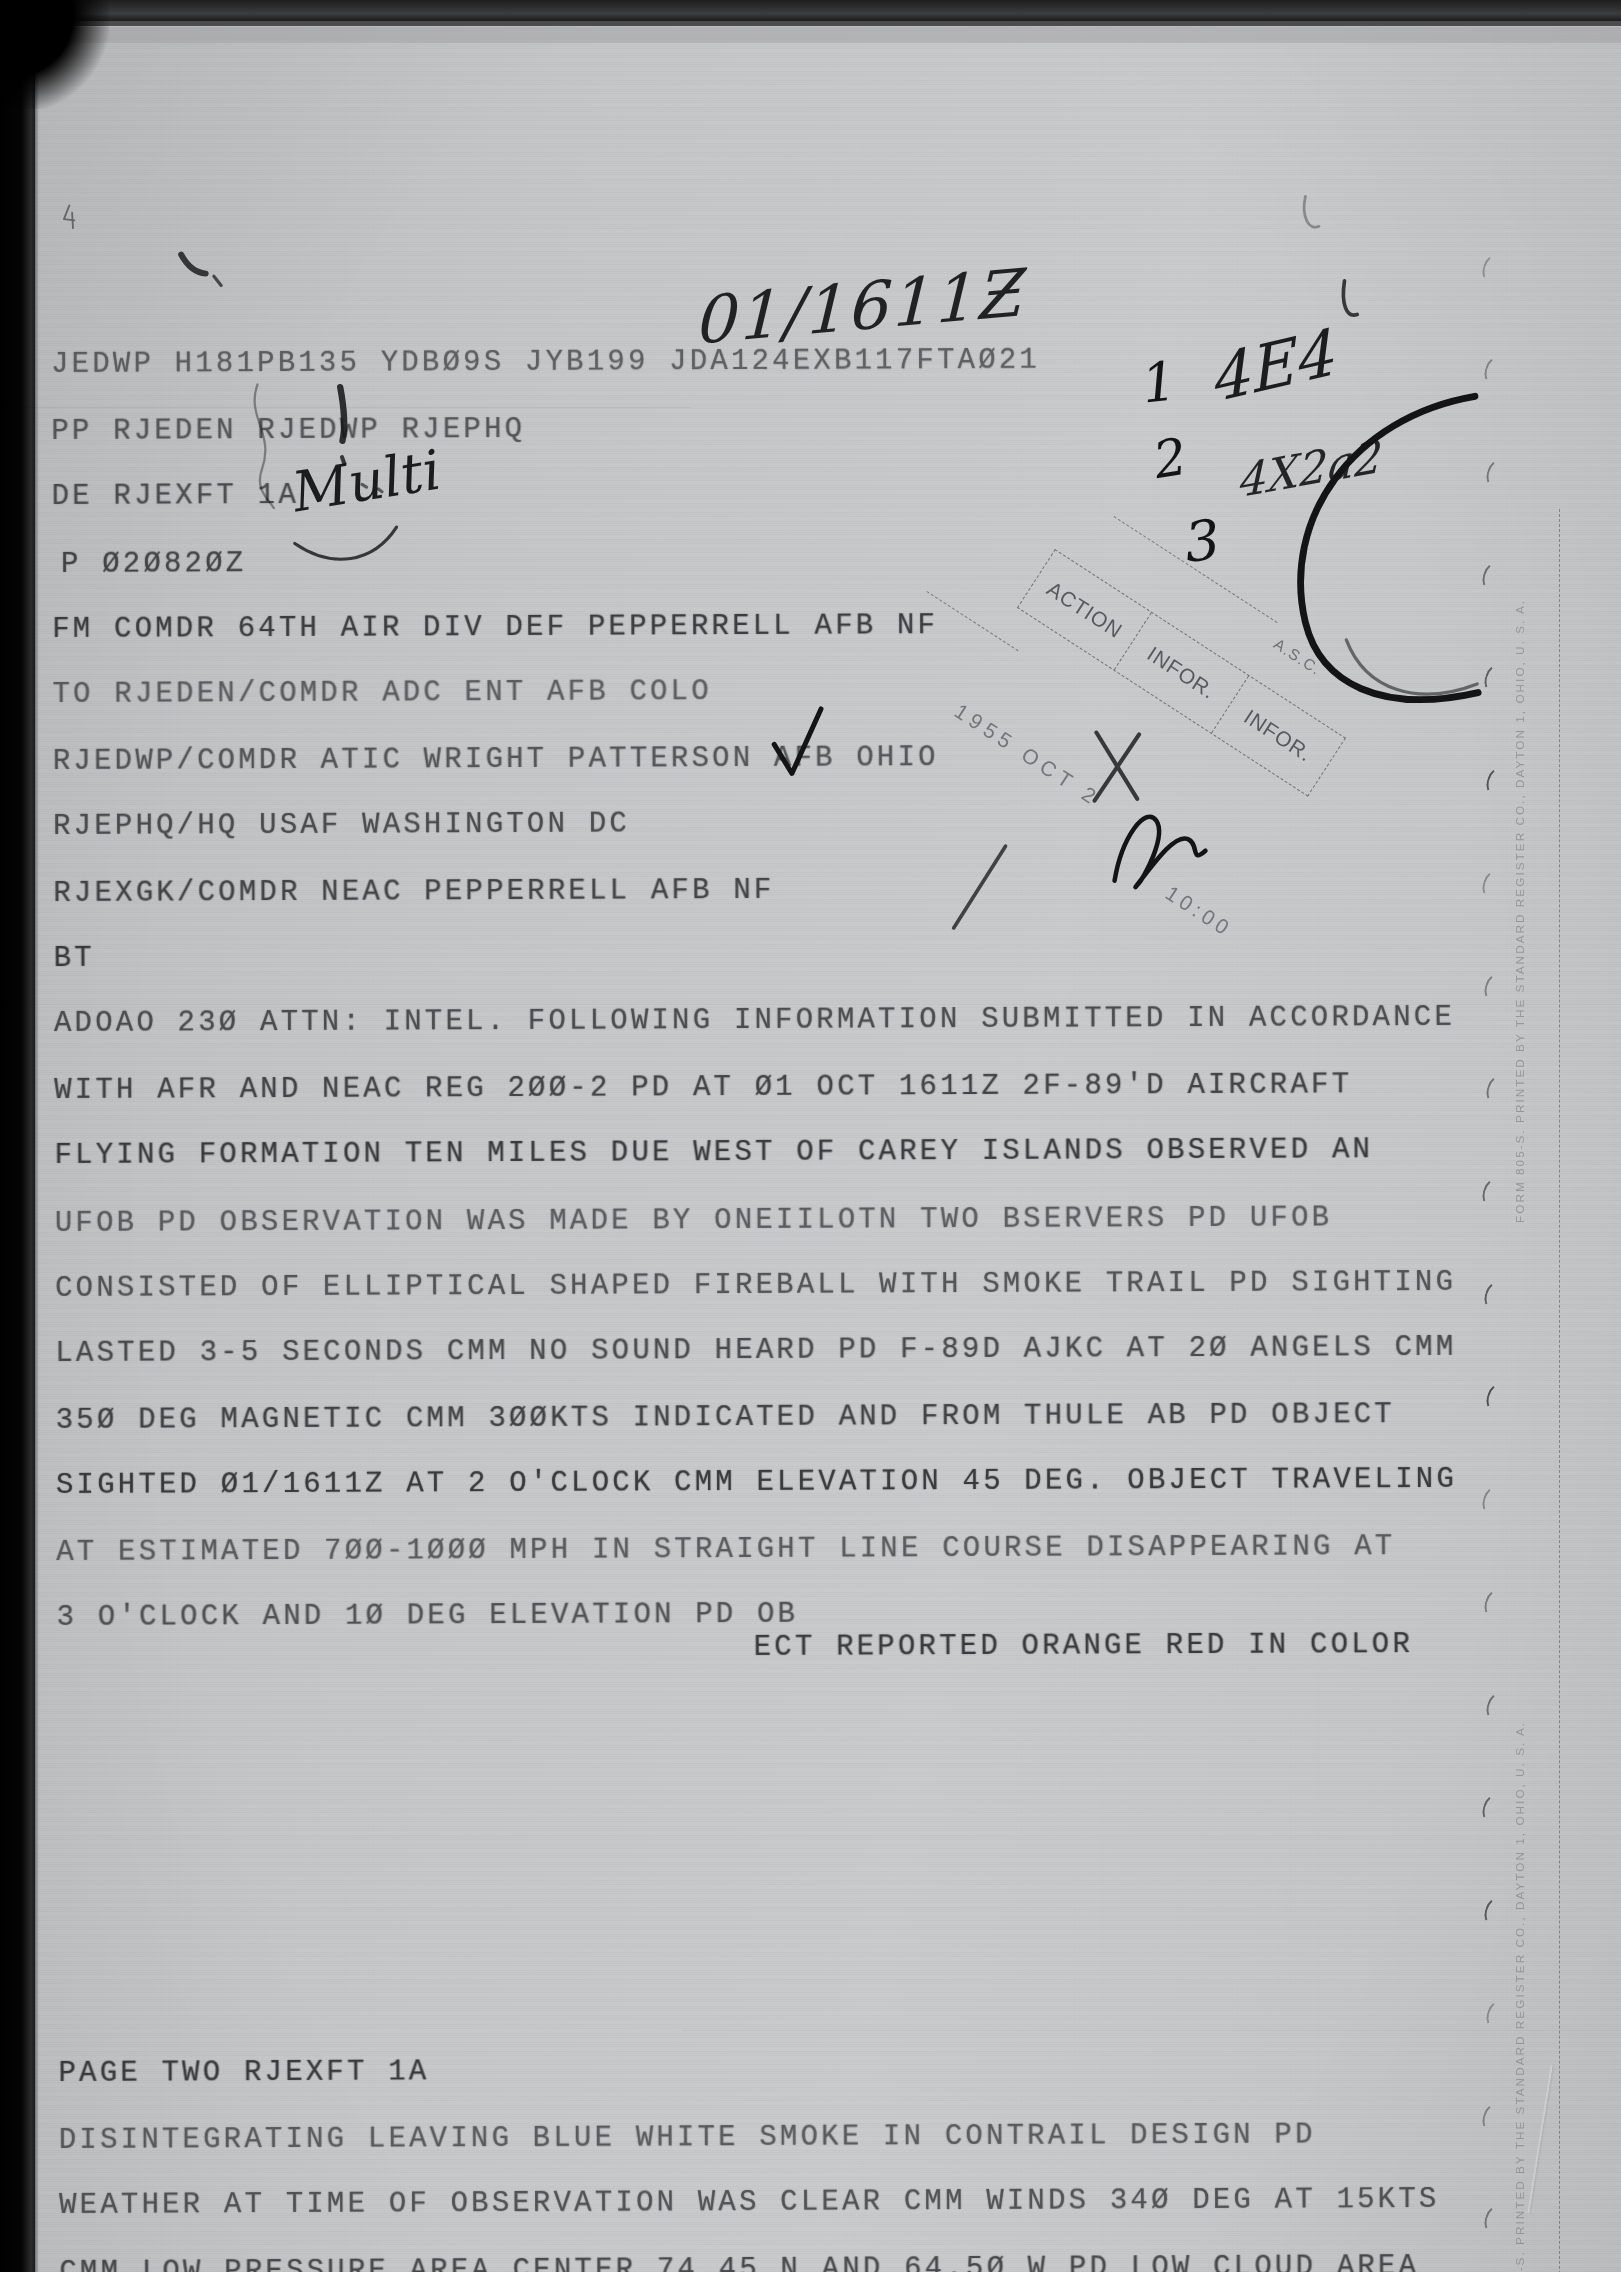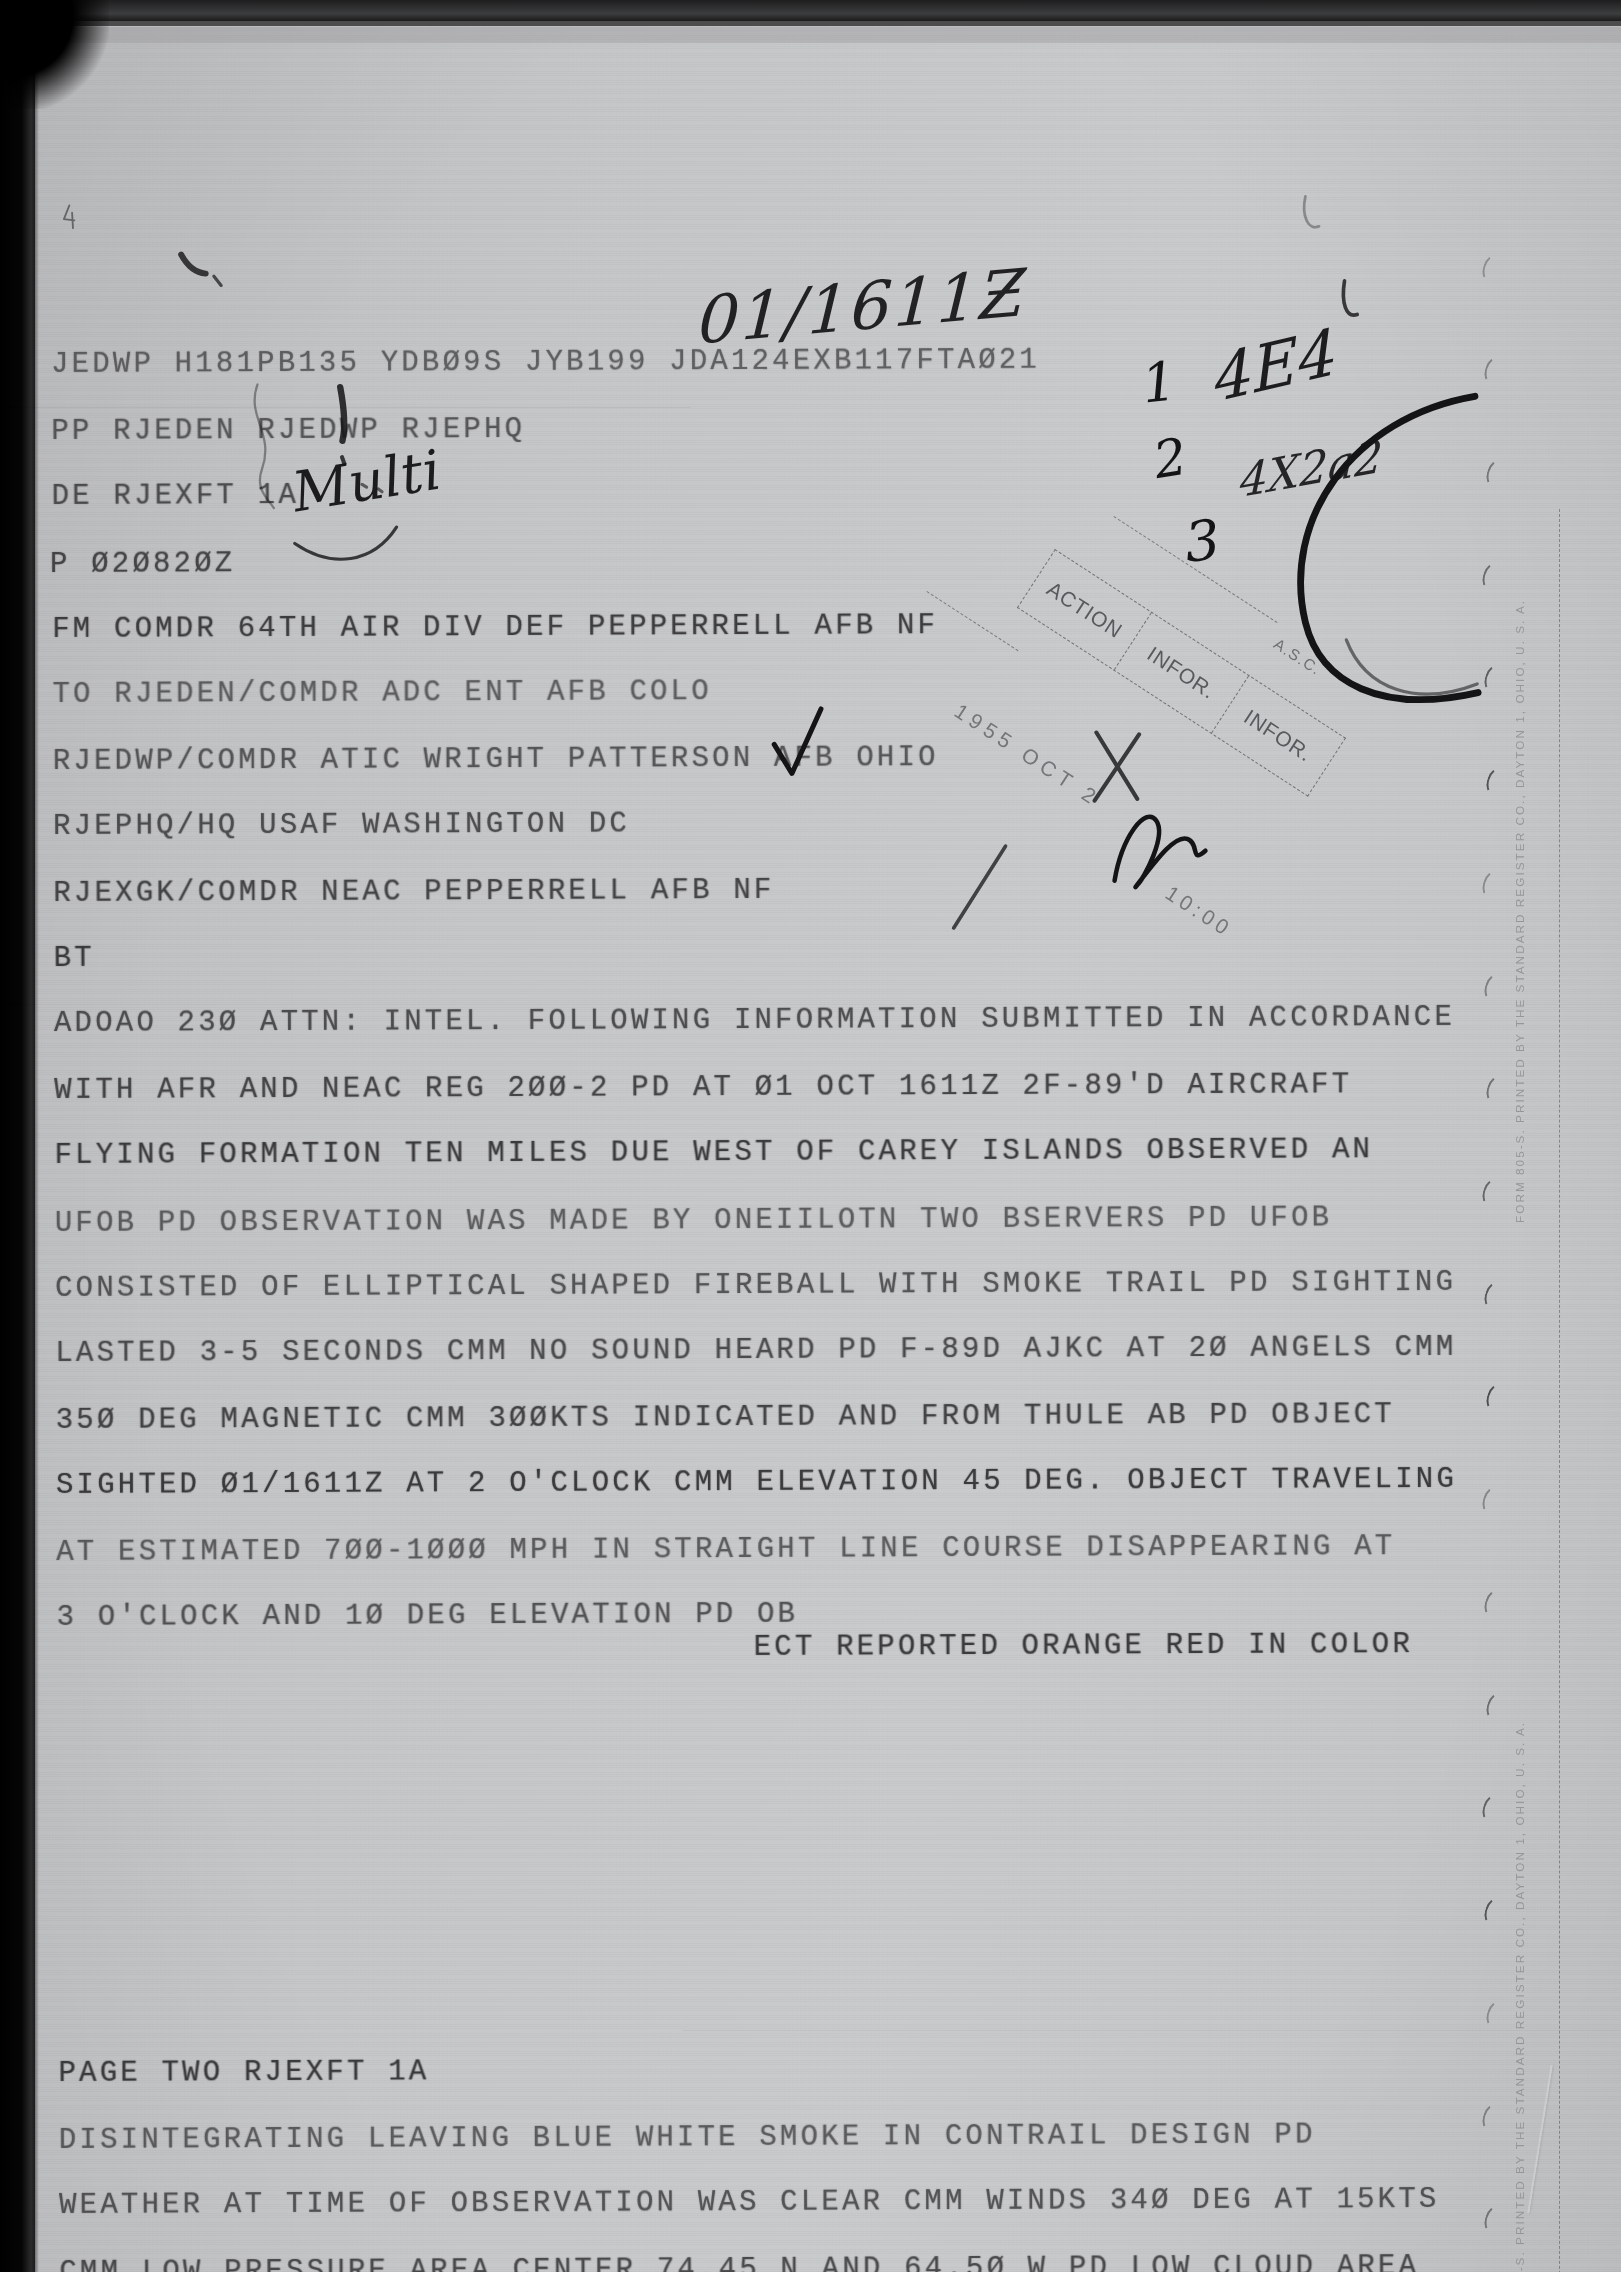--- a/index.html
+++ b/index.html
@@ -92,21 +92,21 @@
   <div class="streak streak-a"></div>
   <div class="streak streak-b"></div>
   <div class="streak streak-c"></div>
   <div class="streak crease"></div>
 
   <div class="typed-layer">
     <div class="typed-line cont-line">ECT REPORTED ORANGE RED IN COLOR</div>
   <div class="typed-line" style="left: 51px; top: 350px; opacity: 0.6;">JEDWP H181PB135 YDBØ9S JYB199 JDA124EXB117FTAØ21</div>
       <div class="typed-line" style="left: 51px; top: 417px; opacity: 0.65;">PP RJEDEN RJEDWP RJEPHQ</div>
       <div class="typed-line" style="left: 51px; top: 482px; opacity: 0.7;">DE RJEXFT 1A</div>
-      <div class="typed-line" style="left: 49px; top: 550px; opacity: 0.75;">P Ø2Ø82ØZ</div>
+      <div class="typed-line" style="left: 60px; top: 550px; opacity: 0.75;">P Ø2Ø82ØZ</div>
       <div class="typed-line" style="left: 51px; top: 615px; opacity: 0.8;">FM COMDR 64TH AIR DIV DEF PEPPERRELL AFB NF</div>
       <div class="typed-line" style="left: 51px; top: 680px; opacity: 0.61;">TO RJEDEN/COMDR ADC ENT AFB COLO</div>
       <div class="typed-line" style="left: 51px; top: 747px; opacity: 0.66;">RJEDWP/COMDR ATIC WRIGHT PATTERSON AFB OHIO</div>
       <div class="typed-line" style="left: 51px; top: 812px; opacity: 0.71;">RJEPHQ/HQ USAF WASHINGTON DC</div>
       <div class="typed-line" style="left: 51px; top: 879px; opacity: 0.76;">RJEXGK/COMDR NEAC PEPPERRELL AFB NF</div>
       <div class="typed-line" style="left: 51px; top: 944px; opacity: 0.81;">BT</div>
       <div class="typed-line" style="left: 51px; top: 1009px; opacity: 0.71;">ADOAO 23Ø ATTN: INTEL. FOLLOWING INFORMATION SUBMITTED IN ACCORDANCE</div>
       <div class="typed-line" style="left: 51px; top: 1076px; opacity: 0.76;">WITH AFR AND NEAC REG 2ØØ-2 PD AT Ø1 OCT 1611Z 2F-89'D AIRCRAFT</div>
       <div class="typed-line" style="left: 51px; top: 1141px; opacity: 0.81;">FLYING FORMATION TEN MILES DUE WEST OF CAREY ISLANDS OBSERVED AN</div>
       <div class="typed-line" style="left: 51px; top: 1209px; opacity: 0.62;">UFOB PD OBSERVATION WAS MADE BY ONEIILOTN TWO BSERVERS PD UFOB</div>

